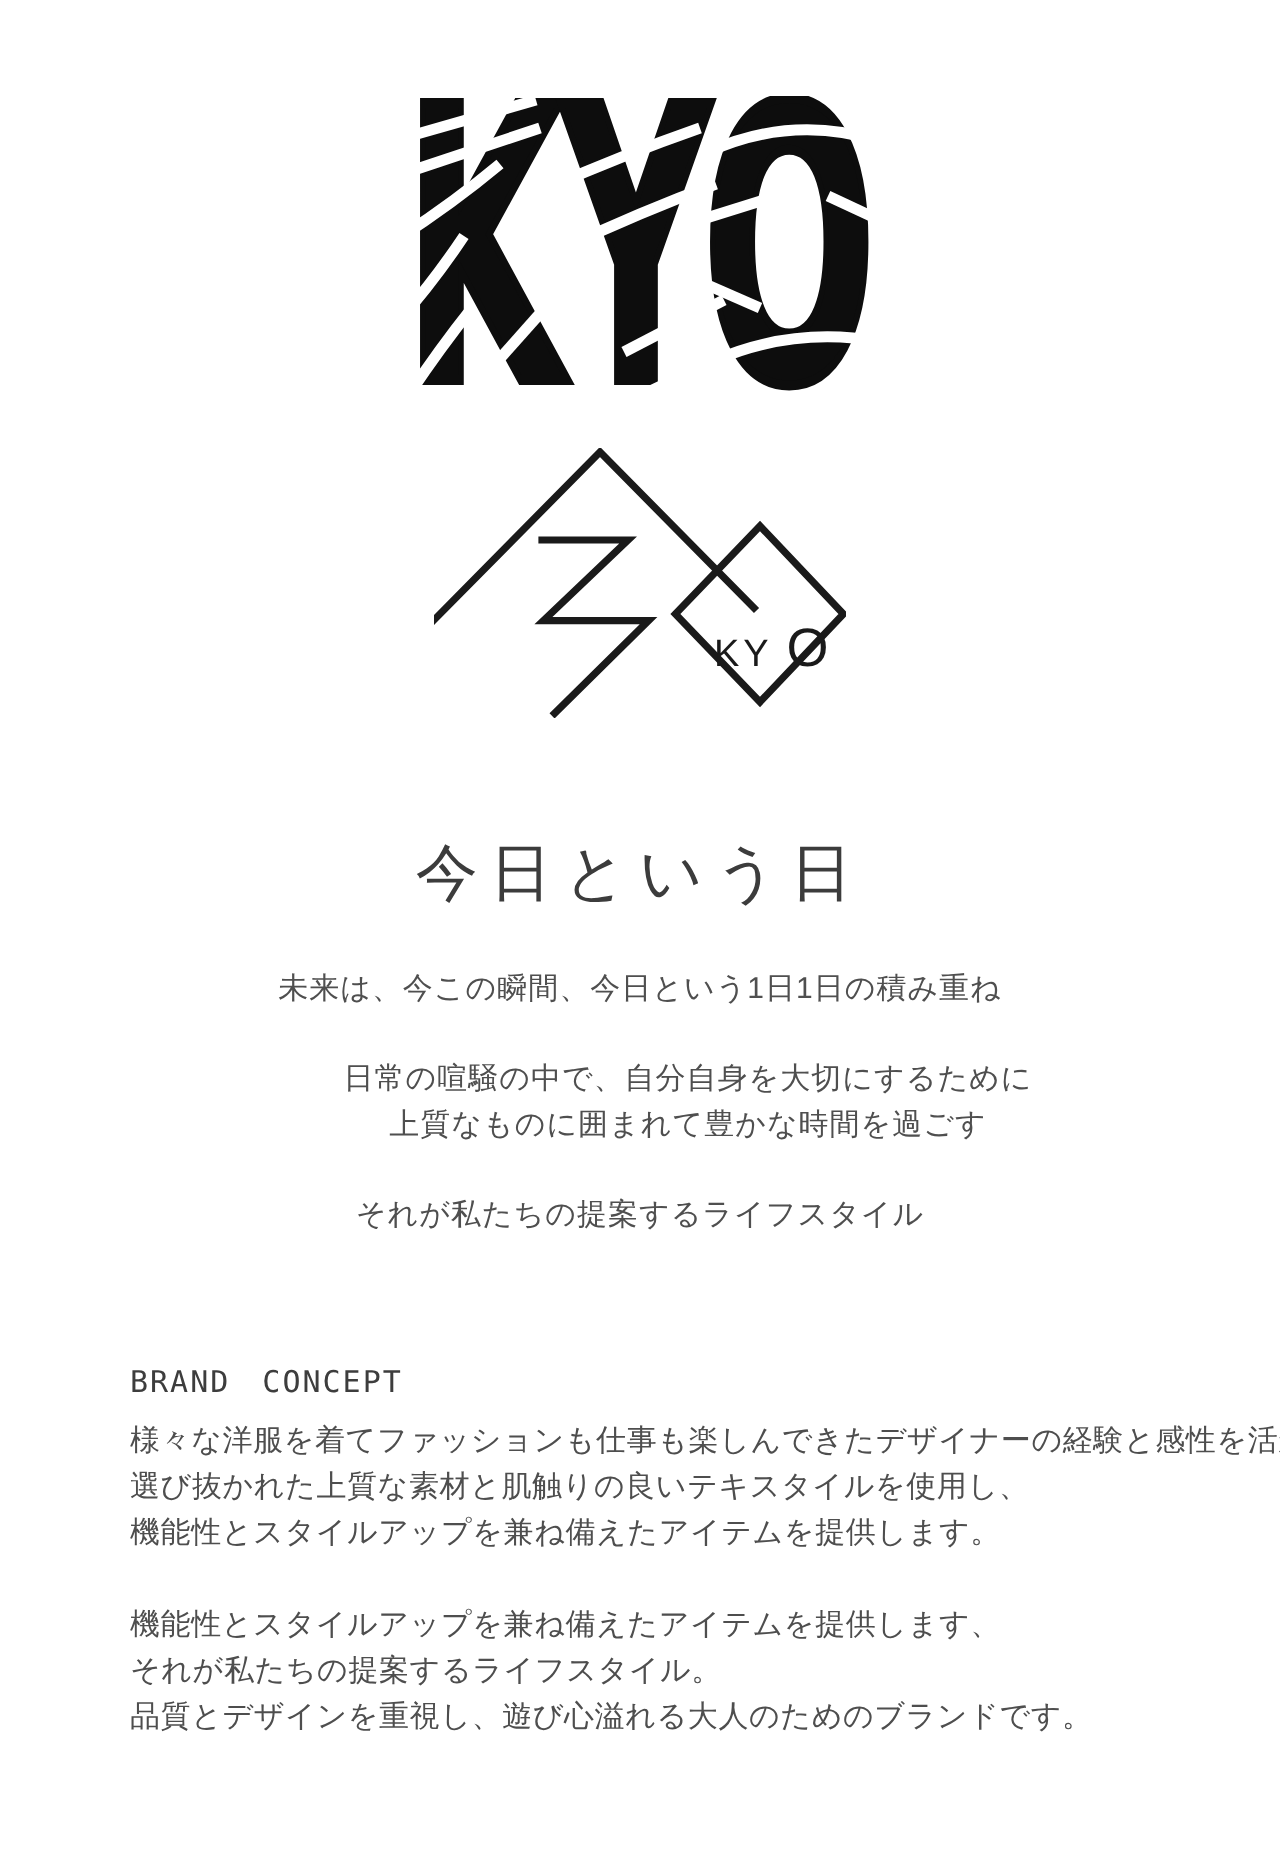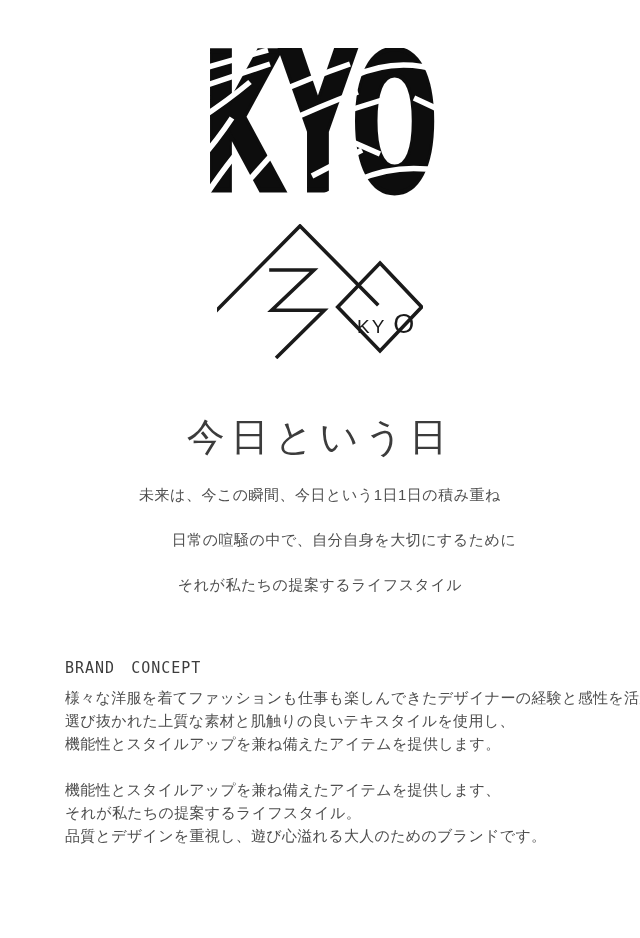--- a/index.html
+++ b/index.html
@@ -17,21 +17,21 @@
     display: block;
     margin: 48px auto 0 auto;
   }
   .logo-mark {
     display: block;
     margin: 26px auto 0 auto;
   }
   .tagline-heading {
     margin: 56px 0 0 0;
     text-align: center;
-    font-size: 38px;
+    font-size: 31px;
     line-height: 44px;
     font-weight: 500;
     letter-spacing: 6px;
     color: #3c3c3c;
     white-space: nowrap;
   }
   .tagline p {
     margin: 0;
     text-align: center;
     font-size: 15px;
@@ -112,20 +112,21 @@
 
 <section class="tagline">
   <h1 class="tagline-heading">今日という日</h1>
 
   <p class="block-1">
     <span class="line">未来は、今この瞬間、今日という1日1日の積み重ね</span>
   </p>
 
   <p class="block-2">
     <span class="line">日常の喧騒の中で、自分自身を大切にするために</span>
+    <span class="line">上質なものに囲まれて豊かな時間を過ごす</span>
   </p>
 
   <p class="block-3">
     <span class="line">それが私たちの提案するライフスタイル</span>
   </p>
 </section>
 
 <section class="concept">
   <h2 class="concept-heading">BRAND CONCEPT</h2>
 

